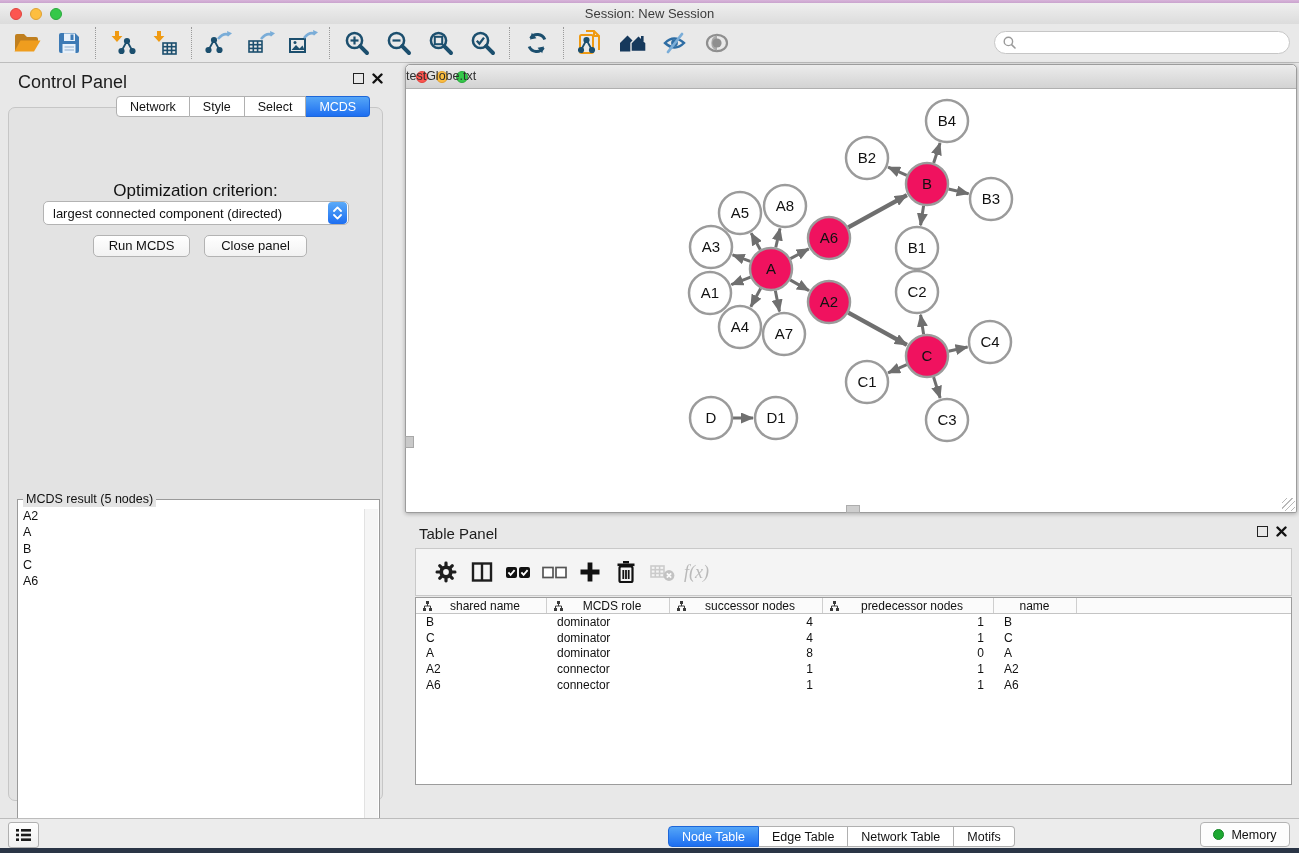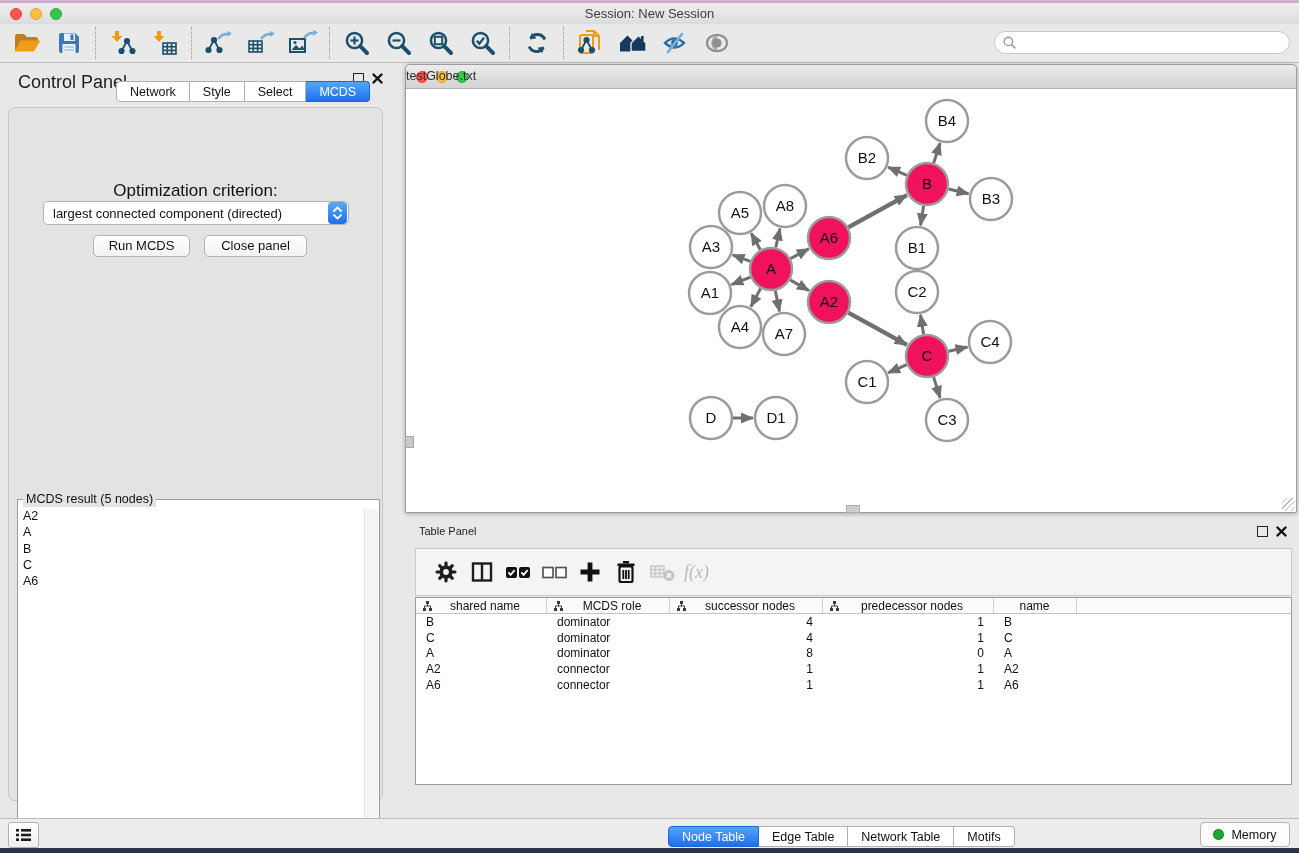--- a/index.html
+++ b/index.html
@@ -29,21 +29,21 @@
 
   
   #control-panel{position:absolute;left:0;top:63px;width:391px;height:755px;background:#e8e8e8;}
   #cp-title{position:absolute;left:10px;top:9px;font-size:18px;color:#1c1c1c;margin-left:8px;}
   .mini-icons{position:absolute;display:flex;gap:8px;align-items:center;}
   #cp-icons{right:8px;top:10px;}
   .float-sq{width:9px;height:9px;border:1.4px solid #222;display:inline-block;}
   .close-x{width:11px;height:11px;display:inline-block;}
   #cp-card{position:absolute;left:8px;top:44px;width:373px;height:692px;background:#e3e3e3;border:1px solid #c6c6c6;border-radius:7px;}
   .seg-tabs{position:absolute;display:flex;height:21px;z-index:5;}
-  #cp-tabs{left:77px;top:18px;padding-left:39px;}
+  #cp-tabs{left:77px;top:33px;padding-left:39px;}
   .seg{height:21px;line-height:21px;box-sizing:border-box;background:#fff;border:1px solid #b0b0b0;border-left:none;font-size:12.5px;color:#111;text-align:center;padding:0 13px;cursor:default;}
   .seg:first-child{border-left:1px solid #b0b0b0;border-radius:4px 0 0 4px;}
   .seg:last-child{border-radius:0 4px 4px 0;}
   .seg.active{background:linear-gradient(#55a6f7,#1d6ef1);border-color:#1d66d8;color:#fff;}
   #opt-label{position:absolute;left:0;width:100%;top:73px;text-align:center;font-size:17px;color:#111;}
   #dropdown{position:absolute;left:34px;top:93px;width:306px;height:24px;background:#fff;border:1px solid #b3b3b3;border-radius:5px;box-sizing:border-box;display:flex;align-items:center;}
   #dropdown-value{flex:1;font-size:13px;color:#111;padding-left:9px;white-space:nowrap;overflow:hidden;}
   #dropdown-stepper{width:19px;height:22px;border-radius:4px;background:linear-gradient(#5aaaf8,#1d6ef1);display:flex;align-items:center;justify-content:center;margin-right:1px;}
   .cp-btn{position:absolute;height:22px;background:linear-gradient(#ffffff,#f2f2f2);border:1px solid #b3b3b3;border-radius:5px;font-size:13px;color:#111;text-align:center;line-height:20px;box-sizing:border-box;cursor:default;}
   #run-btn{left:84px;top:127px;width:97px;}
@@ -60,21 +60,21 @@
   #net-title{position:absolute;left:0;right:0;top:4px;text-align:left;font-size:12.5px;color:#2e2e2e;}
   #net-lights{left:10px;top:6px;}
   #net-canvas{position:absolute;left:0;top:24px;right:0;bottom:0;background:#fff;border-radius:0 0 2px 2px;overflow:hidden;}
   #left-nub{position:absolute;left:-1px;top:371px;width:7px;height:10px;background:#c9c9c9;border:1px solid #a8a8a8;}
   #bottom-nub{position:absolute;left:440px;bottom:-1px;width:12px;height:6px;background:#cecece;border:1px solid #adadad;}
   #resize-grip{position:absolute;right:1px;bottom:1px;width:13px;height:13px;background:
     repeating-linear-gradient(135deg,transparent 0 3px,#b9b9b9 3px 4px);}
 
   
   #table-panel{position:absolute;left:405px;top:520px;width:894px;height:298px;}
-  #tp-title{position:absolute;left:14px;top:5px;font-size:11px;color:#1c1c1c;}
+  #tp-title{position:absolute;left:14px;top:5px;font-size:15px;color:#1c1c1c;}
   #tp-icons{right:12px;top:6px;}
   #tp-toolbar{position:absolute;left:10px;top:28px;width:877px;height:48px;background:#f4f4f4;border:1px solid #c9c9c9;box-sizing:border-box;display:flex;align-items:center;padding-left:12px;}
   .tpt-btn{width:36px;height:34px;display:flex;align-items:center;justify-content:center;cursor:default;}
   .tpt-btn.disabled{opacity:.55;}
   #tp-fx{font-family:"Liberation Serif",serif;font-style:italic;font-size:18px;color:#b9b9b9;margin-left:4px;}
   #tp-table{position:absolute;left:10px;top:77px;width:877px;height:188px;background:#fff;border:1px solid #9c9c9c;box-sizing:border-box;overflow:hidden;}
   #tp-head{display:flex;height:16px;background:#fbfbfb;border-bottom:1px solid #c4c4c4;box-sizing:border-box;}
   .th{display:flex;align-items:center;box-sizing:border-box;border-right:1px solid #cfcfcf;font-size:12px;color:#111;padding-left:7px;}
   .th .th-label{flex:1;text-align:center;padding-right:8px;}
   .th.no-icon .th-label{padding-left:0;}

